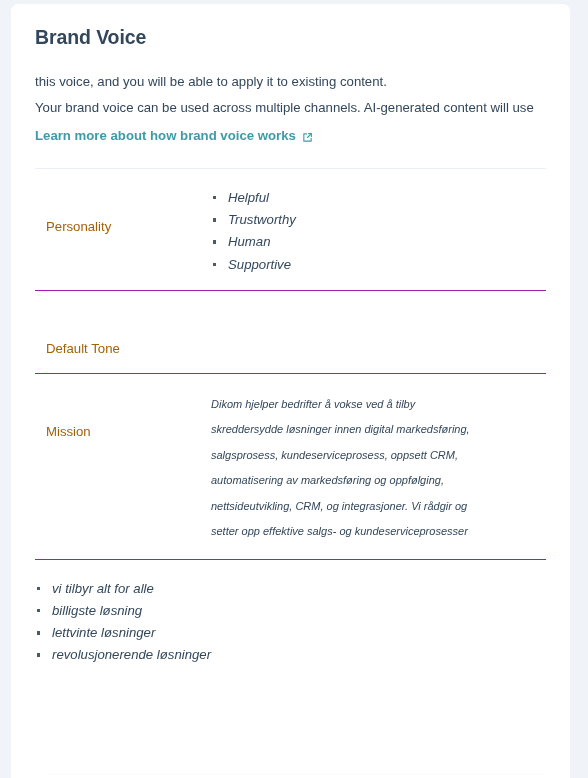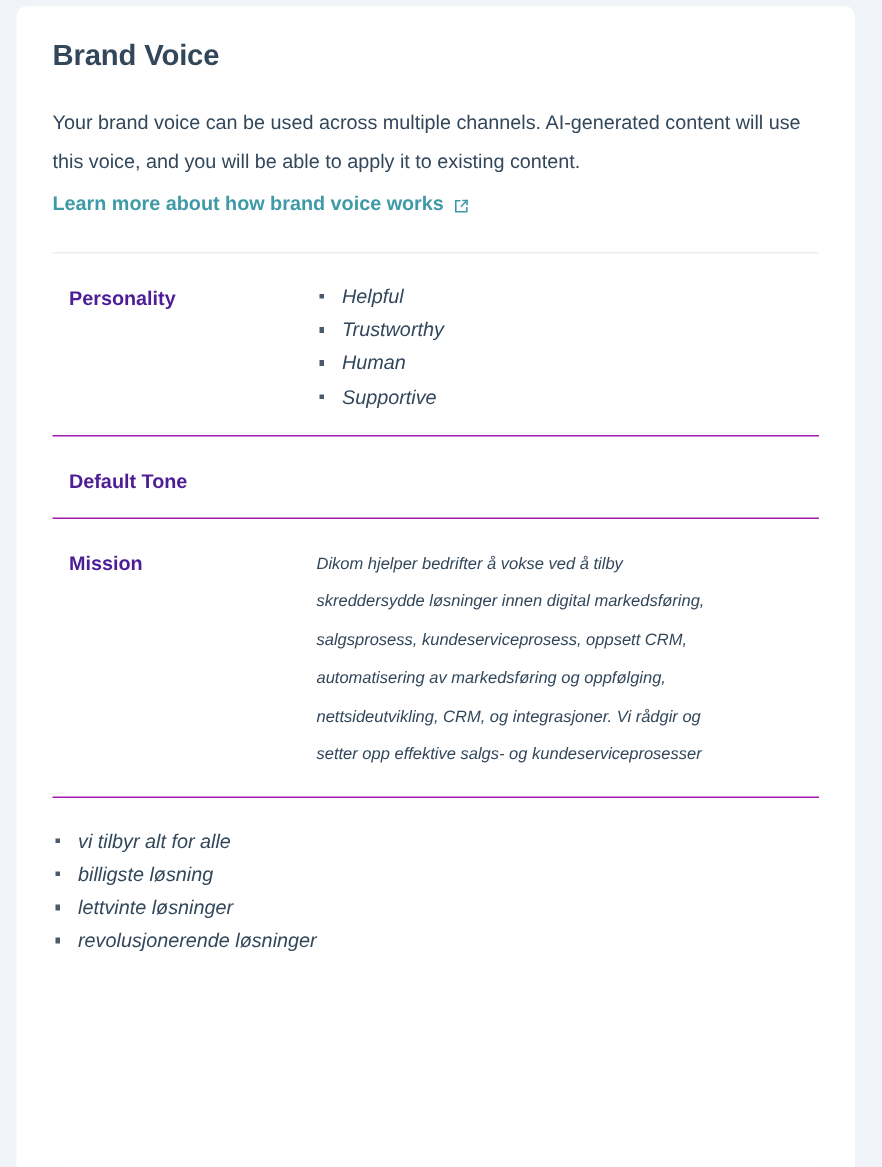--- a/index.html
+++ b/index.html
@@ -89,25 +89,26 @@
     align-items: flex-start;
     border-top: 1px solid #a21caf;
     padding: 18px 0 14px 0;
   }
 
   .section:first-child { border-top: 1px solid #eaeff4; }
 
   .section-label {
     flex: 0 0 176px;
     font-size: 13.2px;
-    font-weight: bold;
-    color: #4c1d95;
+    font-weight: normal;
+    color: #a16207;
     line-height: 21px;
     padding-top: 1px;
     padding-left: 11px;
+    margin-top: 28px;
   }
 
   .section-body {
     flex: 1 1 auto;
     min-width: 0;
     font-style: italic;
   }
 
   ul.value-list {
     list-style: none;
@@ -160,22 +161,22 @@
 </head>
 <body>
 
 <div class="page">
   <div class="card">
     <div class="card-inner">
 
       <h1 class="page-title">Brand Voice</h1>
 
       <div class="intro">
+        <span class="intro-line">this voice, and you will be able to apply it to existing content.</span>
         <span class="intro-line">Your brand voice can be used across multiple channels. AI-generated content will use</span>
-        <span class="intro-line">this voice, and you will be able to apply it to existing content.</span>
       </div>
 
       <a class="learn-link" href="#">
         <span>Learn more about how brand voice works</span>
         <span class="ext-icon">
           <svg viewBox="0 0 12 12" width="11" height="11" fill="none" stroke="#3f9aa8" stroke-width="1.2" stroke-linecap="round" stroke-linejoin="round">
             <path d="M5 2 H2 V10 H10 V7"></path>
             <path d="M7.2 1.8 H10.2 V4.8"></path>
             <path d="M10.2 1.8 L6.0 6.0"></path>
           </svg>

